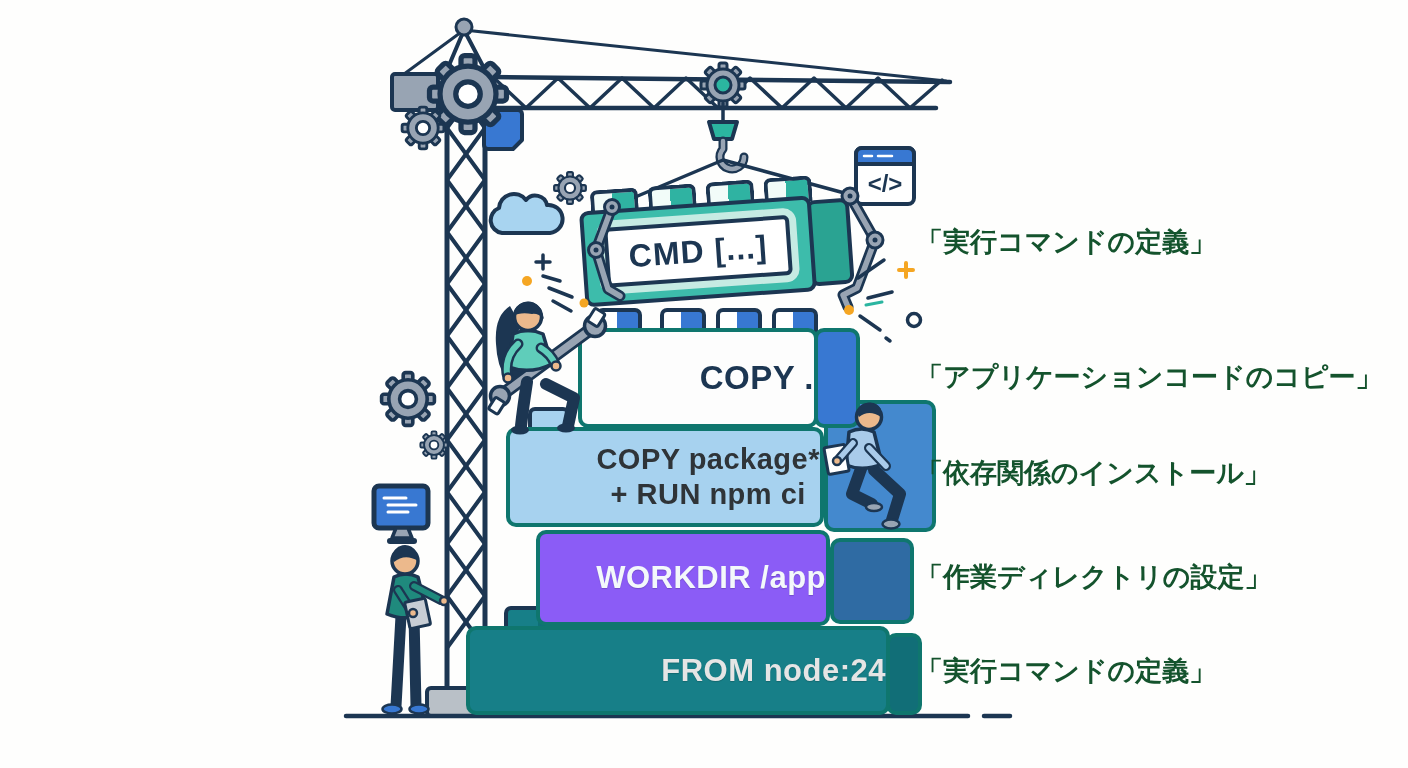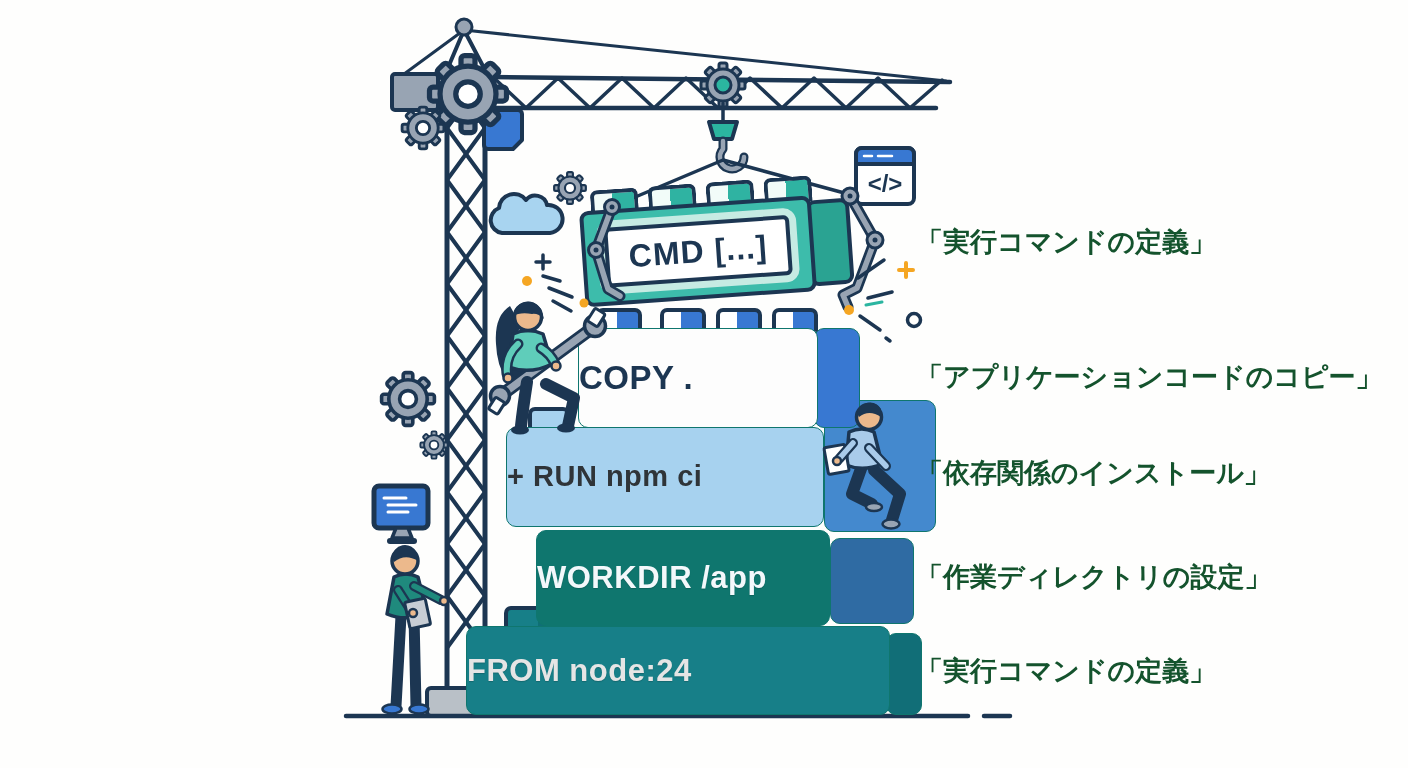--- a/index.html
+++ b/index.html
@@ -3,22 +3,22 @@
 <meta charset="utf-8">
 <style>
   html,body{margin:0;padding:0;background:#ffffff;}
   .stage{
     position:relative;width:1408px;height:768px;overflow:hidden;
     background:#FEFEFD;
     font-family:"Liberation Sans","DejaVu Sans",sans-serif;
   }
   .layer{position:absolute;left:0;top:0;width:1408px;height:768px;}
   .block{
-    position:absolute;border:1px solid #0f766e;border-radius:10px;
-    display:flex;align-items:center;justify-content:flex-start;
+    position:absolute;border:4px solid #0f766e;border-radius:10px;
+    display:flex;align-items:center;justify-content:flex-end;
     box-sizing:border-box;font-weight:bold;letter-spacing:0.5px;
   }
   .stud{
     position:absolute;border:4px solid #1C3652;border-bottom:none;
     border-radius:7px 7px 0 0;box-sizing:border-box;
   }
   .annotation{
     position:absolute;left:916px;white-space:nowrap;
     font-size:27px;font-weight:bold;color:#14532d;
   }
@@ -149,26 +149,27 @@
 
   <div class="stud" style="left:504px;top:606px;width:52px;height:24px;background:linear-gradient(90deg,#177F88 68%,#0F6F76 68%);"></div>
 
   <div class="block" style="left:814px;top:328px;width:46px;height:100px;background:#3878D2;"></div>
   <div class="block" style="left:578px;top:328px;width:240px;height:100px;background:#FDFDFD;">
     <span class="blocktext" style="font-size:33px;color:#1C3652;">COPY .</span>
   </div>
 
   <div class="block" style="left:506px;top:427px;width:318px;height:100px;background:#A7D2EF;">
     <span class="two-line" style="font-size:29px;color:#2F3438;">
+      <span>COPY package*</span>
       <span>+ RUN npm ci</span>
     </span>
   </div>
 
   <div class="block" style="left:830px;top:538px;width:84px;height:86px;background:#2F6BA3;"></div>
-  <div class="block" style="left:536px;top:530px;width:294px;height:96px;background:#0f766e;">
+  <div class="block" style="left:536px;top:530px;width:294px;height:96px;background:#8b5cf6;">
     <span class="blocktext" style="font-size:31px;color:#F3F8FB;text-shadow:0 1px 1px rgba(0,0,0,0.18);">WORKDIR /app</span>
   </div>
 
   <div class="block" style="left:886px;top:633px;width:36px;height:82px;background:#116E77;"></div>
   <div class="block" style="left:466px;top:626px;width:424px;height:89px;background:#177F88;">
     <span class="blocktext" style="font-size:31px;color:#e5e5e5;text-shadow:0 1px 1px rgba(0,0,0,0.18);">FROM node:24</span>
   </div>
 
   <div class="cmd-wrap">
     <div class="cmd-stud" style="left:12px;"></div>

